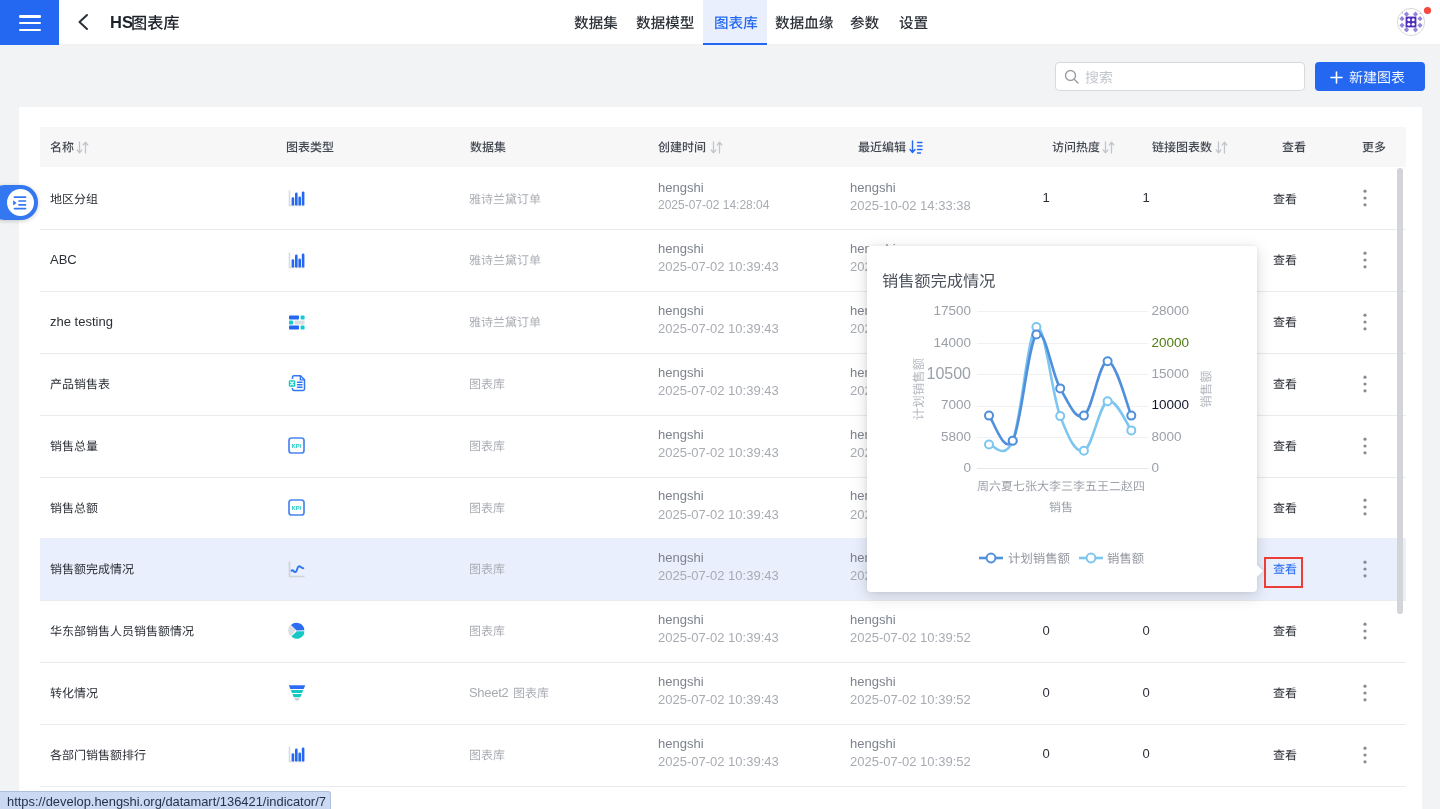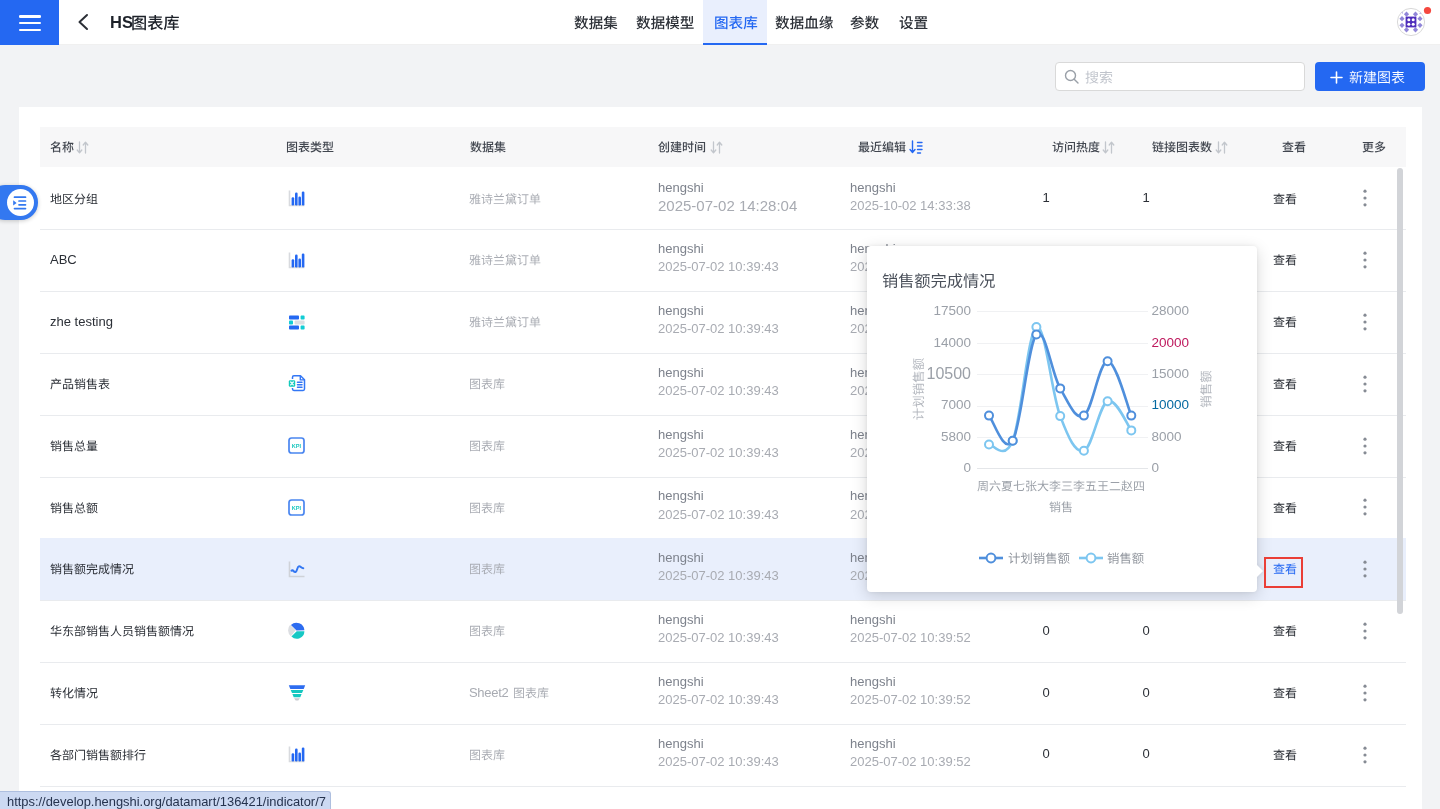--- a/index.html
+++ b/index.html
@@ -222,21 +222,21 @@
     <g fill="#a8abb2" transform="translate(0 12.42) scale(0.01200 -0.01200)">
       <use href="#g96c5r"></use>
       <use href="#g8bd7r" x="1000"></use>
       <use href="#g5170r" x="2000"></use>
       <use href="#g9edbr" x="3000"></use>
       <use href="#g8ba2r" x="4000"></use>
       <use href="#g5355r" x="5000"></use>
     </g>
   </svg>
 <div style="position:absolute;top:177.5px;font-size:13px;font-weight:400;color:#7d828c;line-height:19.5px;white-space:nowrap;left:658.0px;">hengshi</div>
-<div style="position:absolute;top:195.6px;font-size:15px;font-weight:400;color:#a8abb2;line-height:19.5px;white-space:nowrap;left:658.0px;">2025-07-02 14:28:04</div>
+<div style="position:absolute;top:195.6px;font-size:12px;font-weight:400;color:#a8abb2;line-height:19.5px;white-space:nowrap;left:658.0px;">2025-07-02 14:28:04</div>
 <div style="position:absolute;top:177.5px;font-size:13px;font-weight:400;color:#7d828c;line-height:19.5px;white-space:nowrap;left:850.0px;">hengshi</div>
 <div style="position:absolute;top:195.6px;font-size:13px;font-weight:400;color:#a8abb2;line-height:19.5px;white-space:nowrap;left:850.0px;">2025-10-02 14:33:38</div>
 <div style="position:absolute;top:188.2px;font-size:13px;font-weight:400;color:#2b2f36;line-height:19.5px;white-space:nowrap;left:1046.0px;transform:translateX(-50%);">1</div>
 <div style="position:absolute;top:188.2px;font-size:13px;font-weight:400;color:#2b2f36;line-height:19.5px;white-space:nowrap;left:1146.0px;transform:translateX(-50%);">1</div>
 <svg class="ct" style="left:1272.5px;top:190.6px;" width="24.0" height="15.6" viewBox="0 0 24.0 15.6">
     <g fill="#2b2f36" transform="translate(0 12.42) scale(0.01200 -0.01200)">
       <use href="#g67e5r"></use>
       <use href="#g770br" x="1000"></use>
     </g>
   </svg>
@@ -614,25 +614,25 @@
     </svg>
     <div style="position:absolute;left:977px;top:311.3px;width:171px;height:1px;background:#f0f1f3;z-index:7"></div>
     <div style="position:absolute;left:977px;top:342.7px;width:171px;height:1px;background:#f0f1f3;z-index:7"></div>
     <div style="position:absolute;left:977px;top:374.1px;width:171px;height:1px;background:#f0f1f3;z-index:7"></div>
     <div style="position:absolute;left:977px;top:405.5px;width:171px;height:1px;background:#f0f1f3;z-index:7"></div>
     <div style="position:absolute;left:977px;top:436.9px;width:171px;height:1px;background:#f0f1f3;z-index:7"></div>
     <div style="position:absolute;left:977px;top:468.3px;width:171px;height:1px;background:#e4e6e9;z-index:7"></div>
     <div style="position:absolute;top:301.2px;font-size:13.5px;font-weight:400;color:#9ba0a8;line-height:20.25px;white-space:nowrap;right:469.0px;">17500</div>
     <div style="position:absolute;top:301.2px;font-size:13.5px;font-weight:400;color:#9ba0a8;line-height:20.25px;white-space:nowrap;left:1151.5px;">28000</div>
     <div style="position:absolute;top:332.6px;font-size:13.5px;font-weight:400;color:#9ba0a8;line-height:20.25px;white-space:nowrap;right:469.0px;">14000</div>
-    <div style="position:absolute;top:332.6px;font-size:13.5px;font-weight:400;color:#be185d;line-height:20.25px;white-space:nowrap;left:1151.5px;">20000</div>
+    <div style="position:absolute;top:332.6px;font-size:13.5px;font-weight:400;color:#4d7c0f;line-height:20.25px;white-space:nowrap;left:1151.5px;">20000</div>
     <div style="position:absolute;top:364.0px;font-size:16px;font-weight:400;color:#9ba0a8;line-height:20.25px;white-space:nowrap;right:469.0px;">10500</div>
     <div style="position:absolute;top:364.0px;font-size:13.5px;font-weight:400;color:#9ba0a8;line-height:20.25px;white-space:nowrap;left:1151.5px;">15000</div>
     <div style="position:absolute;top:395.4px;font-size:13.5px;font-weight:400;color:#9ba0a8;line-height:20.25px;white-space:nowrap;right:469.0px;">7000</div>
-    <div style="position:absolute;top:395.4px;font-size:13.5px;font-weight:400;color:#0369a1;line-height:20.25px;white-space:nowrap;left:1151.5px;">10000</div>
+    <div style="position:absolute;top:395.4px;font-size:13.5px;font-weight:400;color:#0f172a;line-height:20.25px;white-space:nowrap;left:1151.5px;">10000</div>
     <div style="position:absolute;top:426.8px;font-size:13.5px;font-weight:400;color:#9ba0a8;line-height:20.25px;white-space:nowrap;right:469.0px;">5800</div>
     <div style="position:absolute;top:426.8px;font-size:13.5px;font-weight:400;color:#9ba0a8;line-height:20.25px;white-space:nowrap;left:1151.5px;">8000</div>
     <div style="position:absolute;top:458.2px;font-size:13.5px;font-weight:400;color:#9ba0a8;line-height:20.25px;white-space:nowrap;right:469.0px;">0</div>
     <div style="position:absolute;top:458.2px;font-size:13.5px;font-weight:400;color:#9ba0a8;line-height:20.25px;white-space:nowrap;left:1151.5px;">0</div>
     <svg class="ct" style="left:886.8px;top:381.4px;transform:rotate(-90deg);" width="62.5" height="16.2" viewBox="0 0 62.5 16.2">
       <g fill="#b3b7be" transform="translate(0 12.94) scale(0.01250 -0.01250)">
         <use href="#g8ba1r"></use>
         <use href="#g5212r" x="1000"></use>
         <use href="#g9500r" x="2000"></use>
         <use href="#g552er" x="3000"></use>

